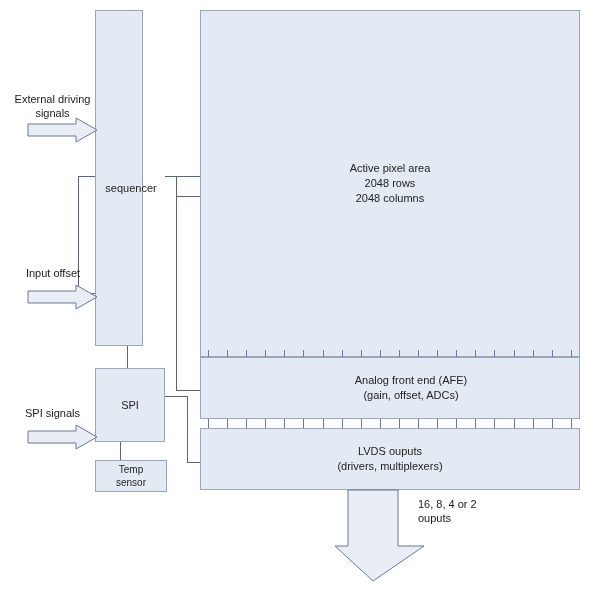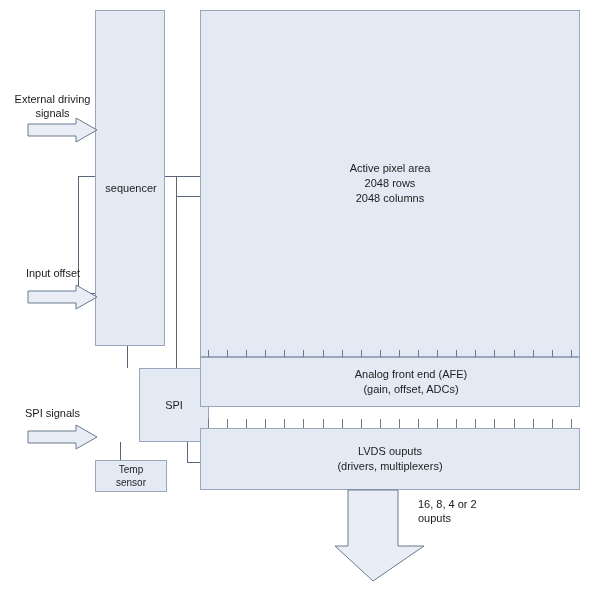--- a/index.html
+++ b/index.html
@@ -87,25 +87,25 @@
   <div class="line hline" style="left:165px; top:396px; width:22px;"></div>
   <div class="line vline" style="left:187px; top:396px; height:66px;"></div>
   <div class="line hline" style="left:187px; top:462px; width:13px;"></div>
 
   <div class="line vline" style="left:120px; top:442px; height:18px;"></div>
 
   <div class="line hline" style="left:78px; top:176px; width:17px;"></div>
   <div class="line vline" style="left:78px; top:176px; height:117px;"></div>
   <div class="line hline" style="left:78px; top:293px; width:17px;"></div>
 
-  <div class="box" style="left:95px; top:10px; width:70px; height:336px;text-decoration:underline;">
+  <div class="box" style="left:95px; top:10px; width:48px; height:336px;text-decoration:underline;">
     <span class="boxtext" style="position:absolute; top:170px; left:0; width:70px;">sequencer</span>
   </div>
 
-  <div class="box" style="left:95px; top:368px; width:70px; height:74px;margin-left:44px;">
+  <div class="box" style="left:95px; top:368px; width:70px; height:74px;">
     <span class="boxtext">SPI</span>
   </div>
 
   <div class="box" style="left:95px; top:460px; width:72px; height:32px; font-size:10px;">
     <span class="boxtext">Temp
 sensor</span>
   </div>
 
   <div class="box" style="left:200px; top:10px; width:380px; height:347px;">
     <span class="boxtext">Active pixel area
@@ -129,21 +129,21 @@
     <div class="tick" style="height:7px;"></div>
       <div class="tick" style="height:7px;"></div>
       <div class="tick" style="height:7px;"></div>
     <div class="tick" style="height:7px;"></div>
       <div class="tick" style="height:7px;"></div>
       <div class="tick" style="height:7px;"></div>
     <div class="tick" style="height:7px;"></div>
       <div class="tick" style="height:7px;"></div>
   </div>
 
-  <div class="box" style="left:200px; top:357px; width:380px; height:50px;padding-left:42px;">
+  <div class="box" style="left:200px; top:357px; width:380px; height:62px;padding-left:42px;">
     <span class="boxtext">Analog front end (AFE)
 (gain, offset, ADCs)</span>
   </div>
 
   <div class="tickrow" style="left:208px; top:419px; width:364px; height:9px;">
     <div class="tick" style="height:9px;"></div>
       <div class="tick" style="height:9px;"></div>
       <div class="tick" style="height:9px;"></div>
     <div class="tick" style="height:9px;"></div>
       <div class="tick" style="height:9px;"></div>

